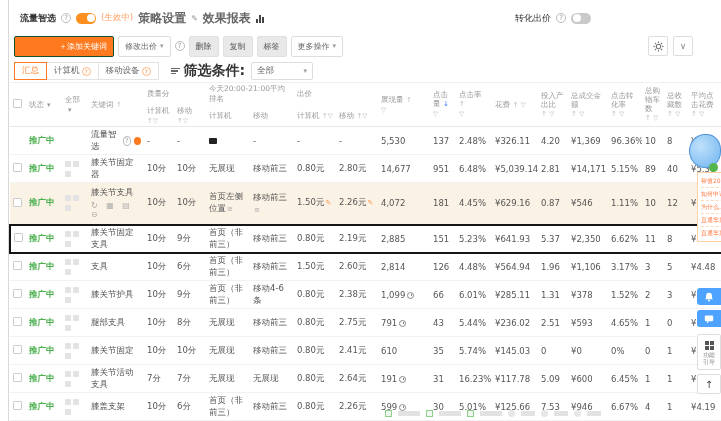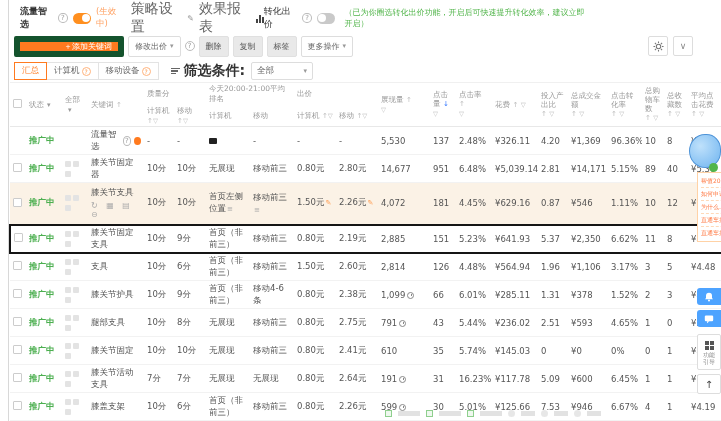--- a/index.html
+++ b/index.html
@@ -10,30 +10,30 @@
   
   .tb1 { position:absolute; left:20px; top:9px; right:10px; height:18px; display:flex; align-items:center; font-size:9px; color:#333; }
   .tb1 .grp { display:flex; align-items:center; gap:5px; }
   .tb1 .right { margin-left:auto; margin-right:120px; }
   .hc { display:inline-block; width:10px; height:10px; border:1px solid #bbb; border-radius:50%; font-size:7px; color:#999; line-height:9px; text-align:center; }
   .toggle { position:relative; width:20px; height:11px; border-radius:6px; }
   .toggle.on { background:#ff8f1f; } .toggle.off { background:#c9c9c9; }
   .toggle .knob { position:absolute; top:1.5px; width:8px; height:8px; border-radius:50%; background:#fff; }
   .toggle.on .knob { right:1.5px; } .toggle.off .knob { left:1.5px; }
   .state-txt { color:#ffa061; font-size:8.5px; }
-  .lnk { color:#666; font-size:14px; }
+  .lnk { color:#666; font-size:12px;font-weight:bold; }
   .pencil { color:#999; font-size:8px; }
   .bars { display:inline-flex; align-items:flex-end; gap:1px; height:9px; }
   .bars i { width:2px; background:#444; display:block; }
   .tip-green { color:#52b54b; font-size:8px; margin-left:4px; }
 
   
   .tb2 { position:absolute; left:14px; top:34px; height:24px; display:flex; align-items:center; gap:4px; }
   .btn { height:21px; display:inline-flex; align-items:center; padding:0 6px; font-size:8px; border-radius:2px; white-space:nowrap; }
-  .btn.primary { background:#ff7a1f; color:#fff; border:6px solid #14532d;padding-left:44px; }
+  .btn.primary { background:#ff7a1f; color:#fff; border:1px solid #14532d;padding-left:44px; }
   .btn.white { background:#fff; color:#666; border:1px solid #ddd; }
   .btn.gray { background:#e9e9e9; color:#555; border:1px solid #e0e0e0; }
   .caret { font-size:7px; color:#999; margin-left:3px; }
   .tb2-right { position:absolute; right:28px; top:36px; display:flex; gap:5px; }
   .sqbtn { width:20px; height:20px; border:1px solid #ddd; border-radius:2px; background:#fff; display:flex; align-items:center; justify-content:center; color:#888; font-size:9px; }
 
   
   .tb3 { position:absolute; left:14px; top:62px; height:18px; display:flex; align-items:center; font-size:8.5px; }
   .seg { display:flex; }
   .seg .tab { height:18px; display:flex; align-items:center; gap:2px; padding:0 7px; border:1px solid #e3e3e3; color:#666; background:#fff; }
@@ -111,21 +111,20 @@
           <i style="height:8px"></i>
           <i style="height:6px"></i>
         </span>
     </div>
     <div class="grp right">
       <span style="font-weight:normal">转化出价</span>
       <span class="hc">?</span>
       <span class="toggle off">
           <span class="knob"></span>
         </span>
-      <span class="tip-green">（已为你圈选转化出价功能，开启后可快速提升转化效率，建议立即开启）</span>
     </div>
   </div>
 
   <div class="tb2">
     <span class="btn primary">＋添加关键词</span>
     <span class="btn white">
         <span>修改出价</span>
         <span class="caret">▾</span>
       </span>
     <span class="hc">?</span>

